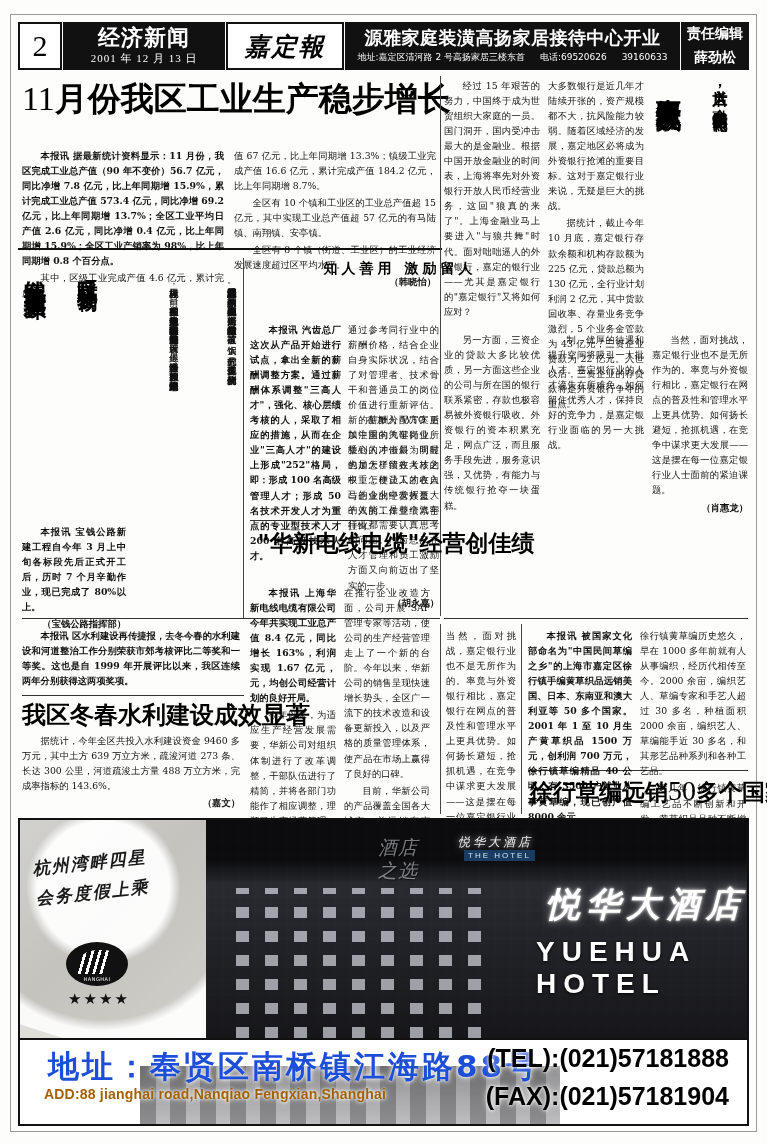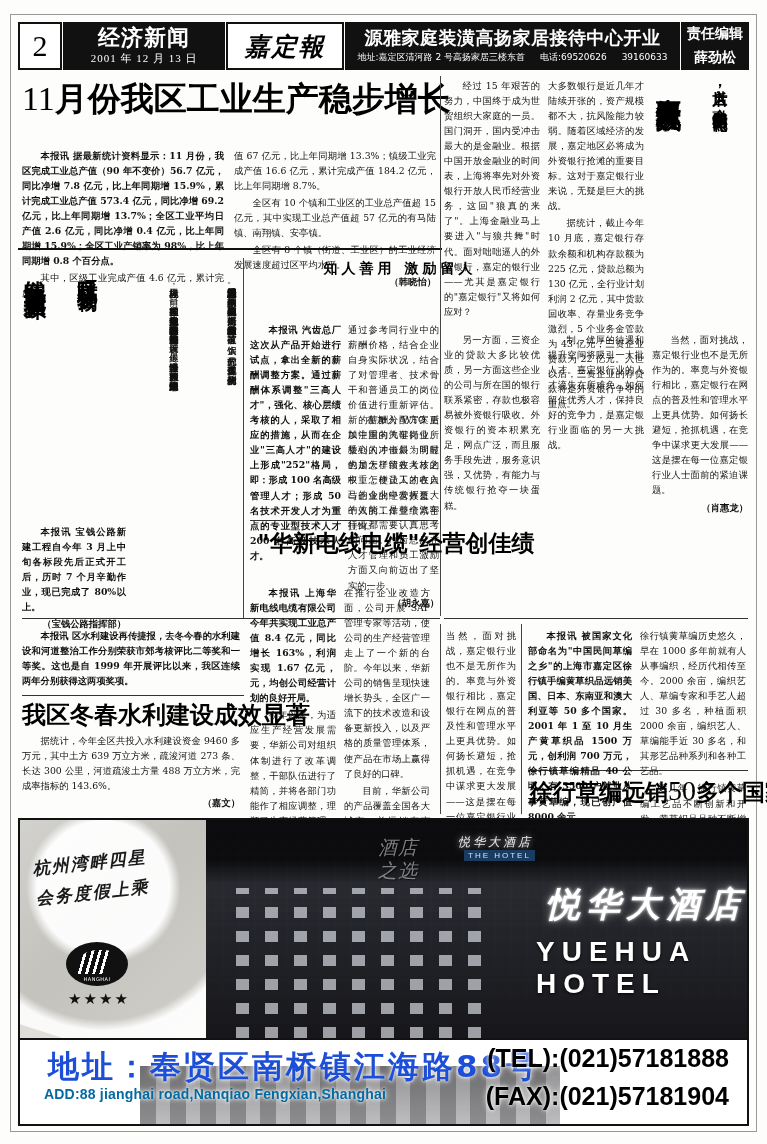--- a/index.html
+++ b/index.html
@@ -425,21 +425,21 @@
     text-shadow: 0 0 3px #fff, 0 0 6px #fff;
   }
   .ad-addr-en {
     position: absolute;
     left: 24px; top: 46px;
     font-family: "Liberation Sans", sans-serif;
     font-size: 14px;
     font-weight: bold;
     letter-spacing: .2px;
     z-index: 3;
-    color: #0369a1;
+    color: #a16207;
     text-shadow: 0 0 3px #fff, 0 0 6px #fff;
   }
   .ad-tel {
     position: absolute;
     right: 18px; top: 4px;
     font-family: "Liberation Sans", sans-serif;
     font-size: 25px;
     font-weight: bold;
     z-index: 3;
     color: #000;

